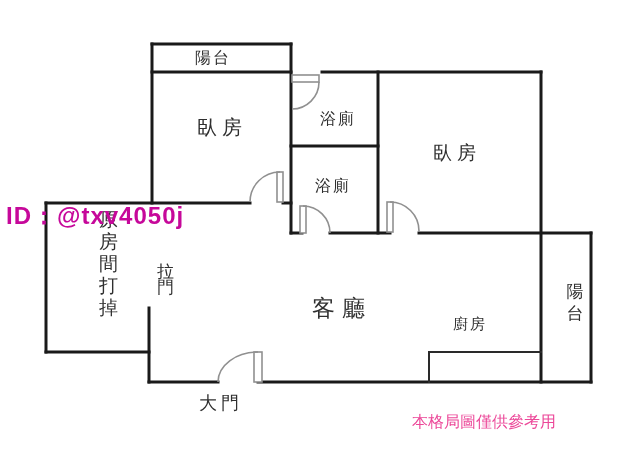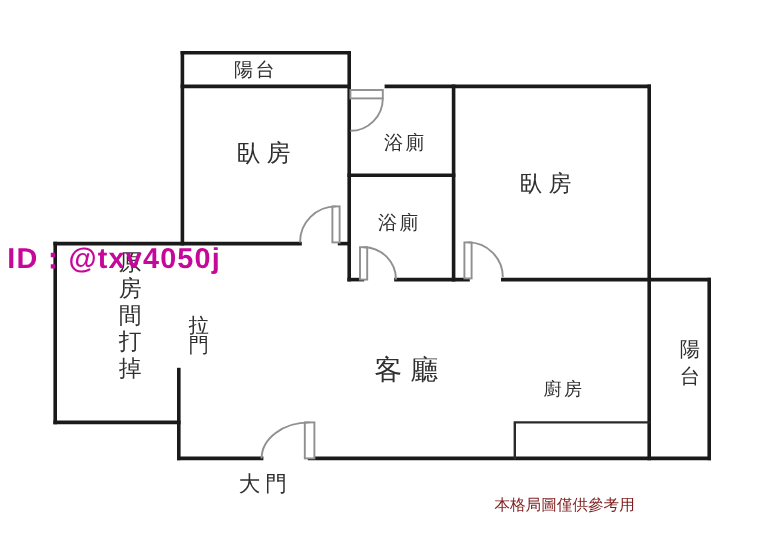--- a/index.html
+++ b/index.html
@@ -18,21 +18,21 @@
     position:absolute;z-index:1;color:#2f2f2f;
     font-family:"Liberation Serif",serif;
     text-align:center;word-break:break-all;margin-left:12px;
   }
   #balcony-right-label{left:553px;top:281px;width:20px;font-size:17px;line-height:22px;}
   #sliding-door-label{left:145px;top:264px;width:14px;font-size:17px;line-height:16px;}
   #demolished-label{left:86px;top:209px;width:21px;font-size:19px;line-height:22px;}
   #disclaimer{
     position:absolute;left:412px;top:412px;z-index:1;
     font-family:Liberation Serif, serif;
-    font-size:13px;color:#7f1d1d;white-space:nowrap;letter-spacing:0px;
+    font-size:16px;color:#ec4899;white-space:nowrap;letter-spacing:0px;
   }
   svg text{
     font-family:"Liberation Serif",serif;
     fill:#2f2f2f;
   }
   .wall{stroke:#1a1a1a;stroke-width:3;fill:none;stroke-linecap:square;}
   .thinline{stroke:#2a2a2a;stroke-width:2;fill:none;stroke-linecap:square;}
   .door-arc{stroke:#909090;stroke-width:1.6;fill:none;}
   .door-panel{stroke:#909090;stroke-width:1.6;fill:#ffffff;}
 </style>

